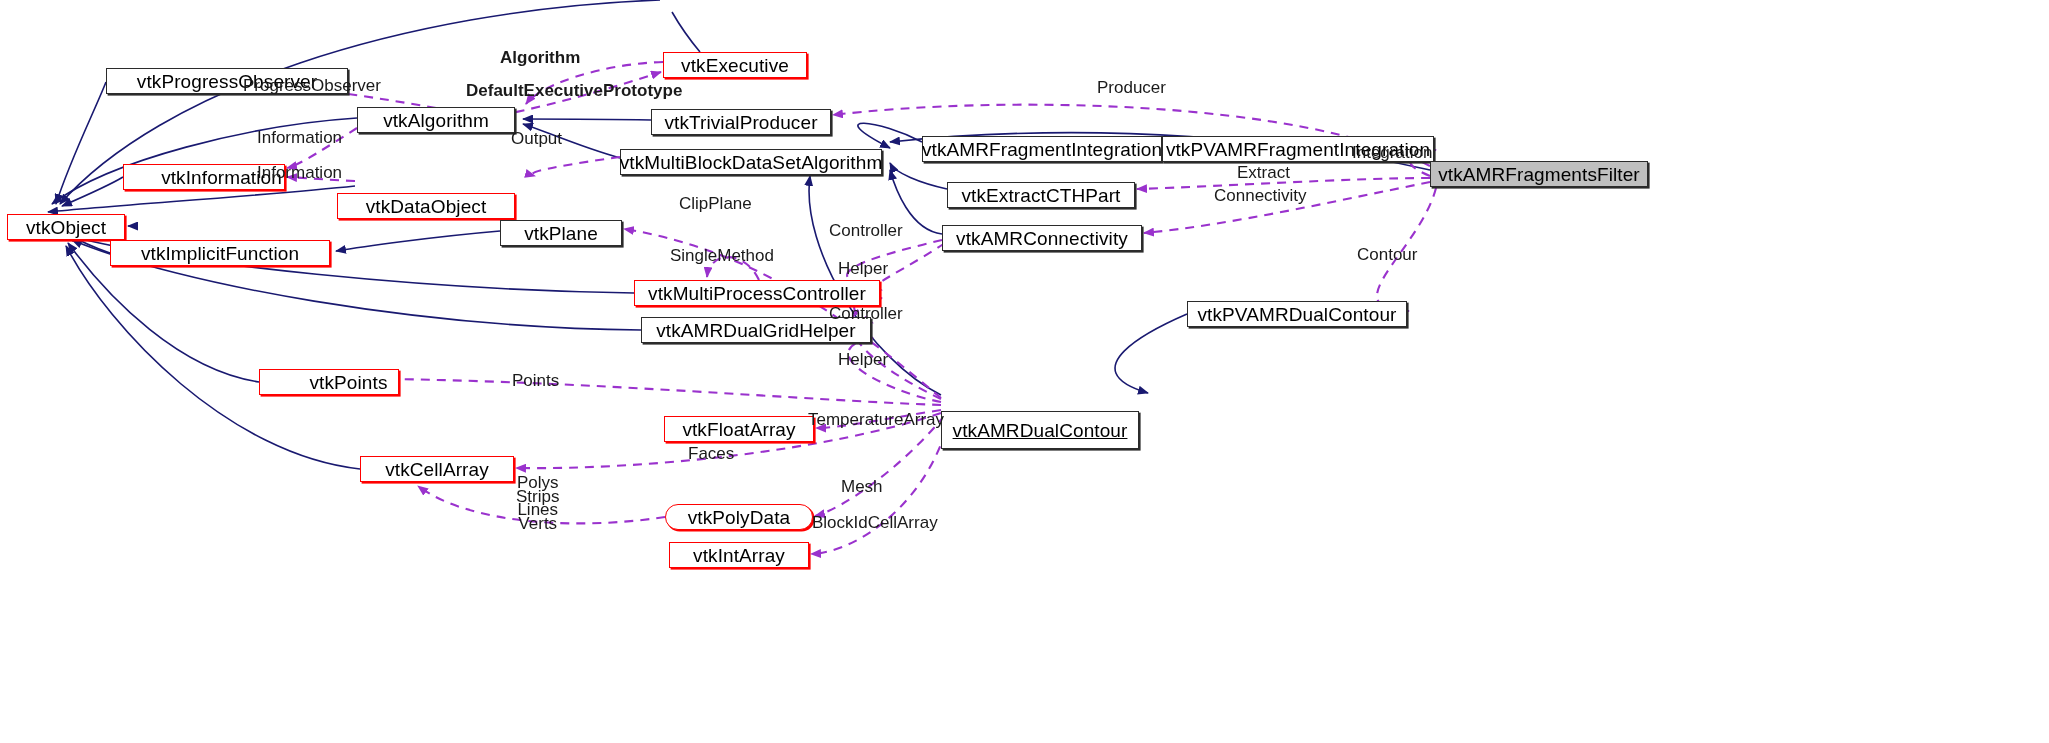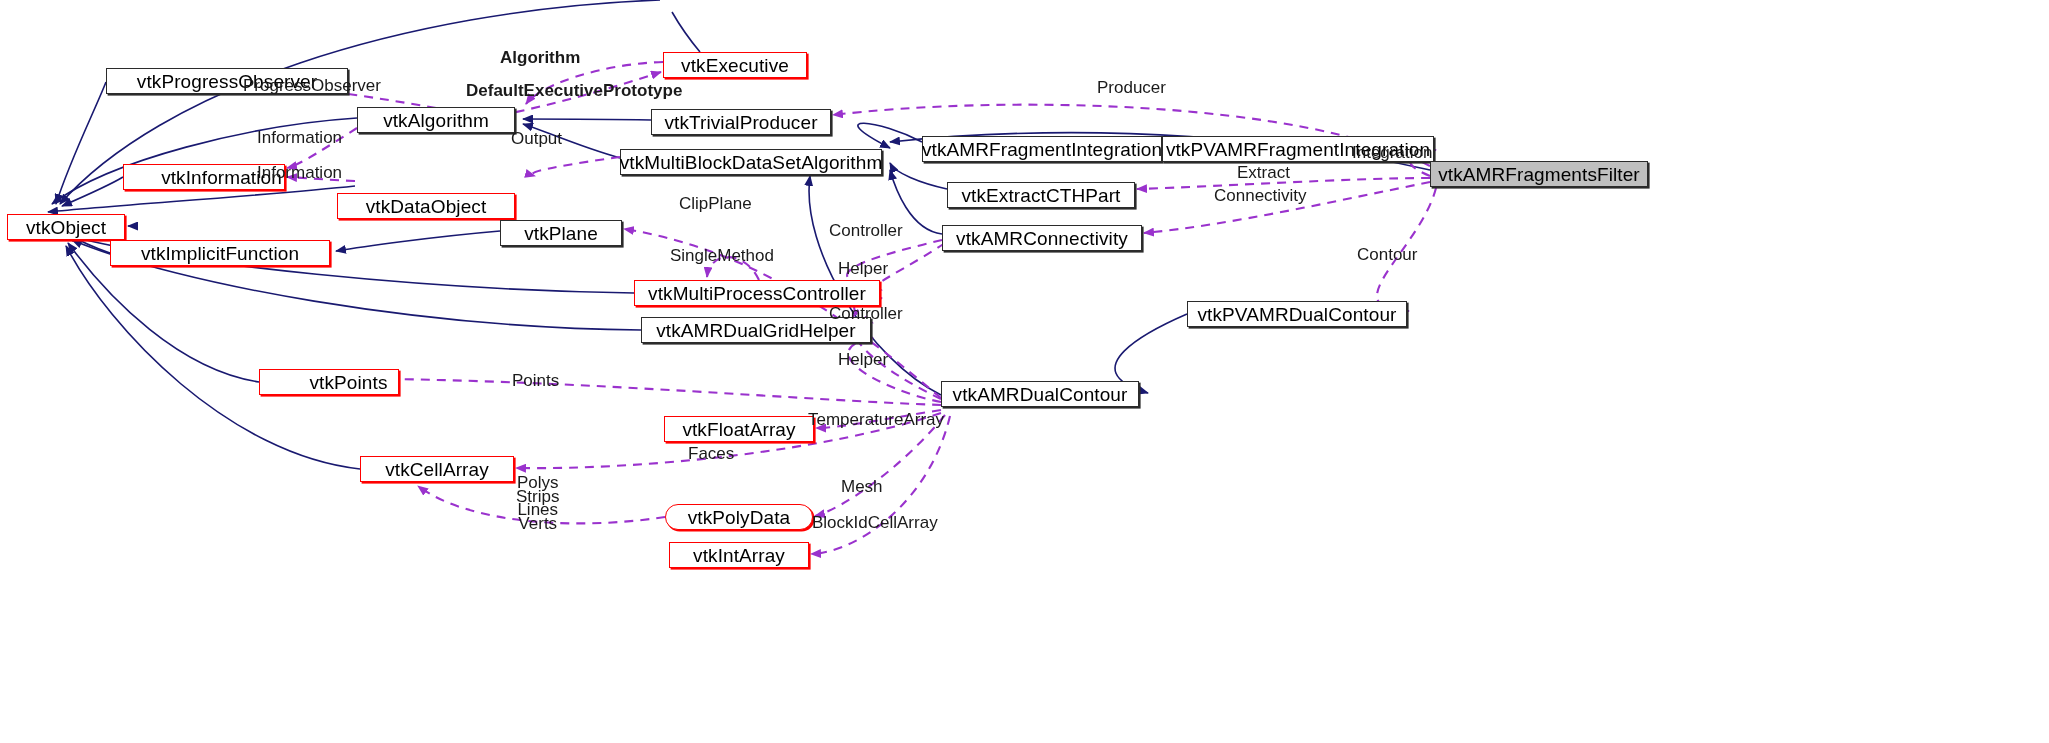--- a/index.html
+++ b/index.html
@@ -169,21 +169,21 @@
     </div>
   <div class="node black" style="left:922px;top:136px;width:240px;height:26px;">
       <span>vtkAMRFragmentIntegration</span>
     </div>
   <div class="node black" style="left:947px;top:182px;width:188px;height:26px;">
       <span>vtkExtractCTHPart</span>
     </div>
   <div class="node black" style="left:942px;top:225px;width:200px;height:26px;">
       <span>vtkAMRConnectivity</span>
     </div>
-  <div class="node black" style="left:941px;top:381px;width:198px;height:26px;">
+  <div class="node black" style="left:941px;top:411px;width:198px;height:38px;text-decoration:underline;">
       <span>vtkAMRDualContour</span>
     </div>
   <div class="node black" style="left:1187px;top:301px;width:220px;height:26px;">
       <span>vtkPVAMRDualContour</span>
     </div>
   <div class="node black" style="left:1162px;top:136px;width:272px;height:26px;">
       <span>vtkPVAMRFragmentIntegration</span>
     </div>
   <div class="node current" style="left:1430px;top:161px;width:218px;height:26px;">
       <span>vtkAMRFragmentsFilter</span>

